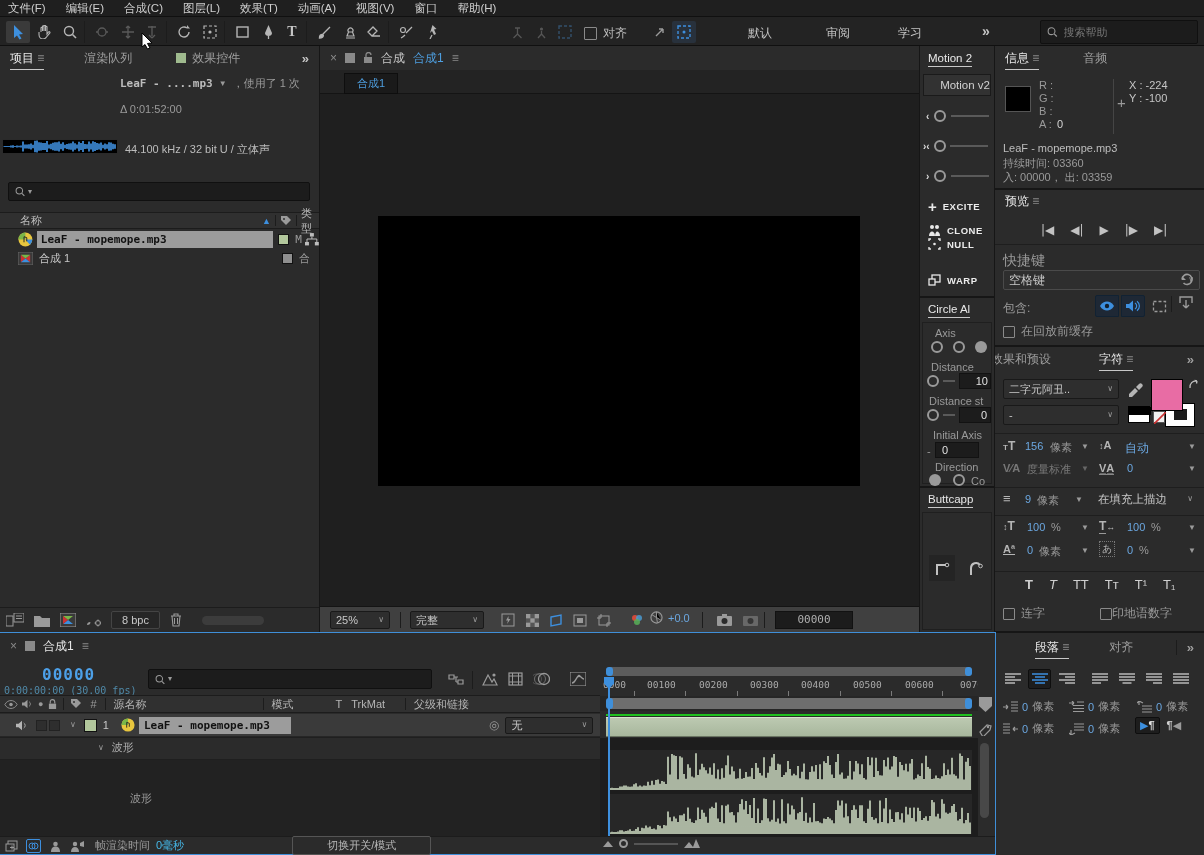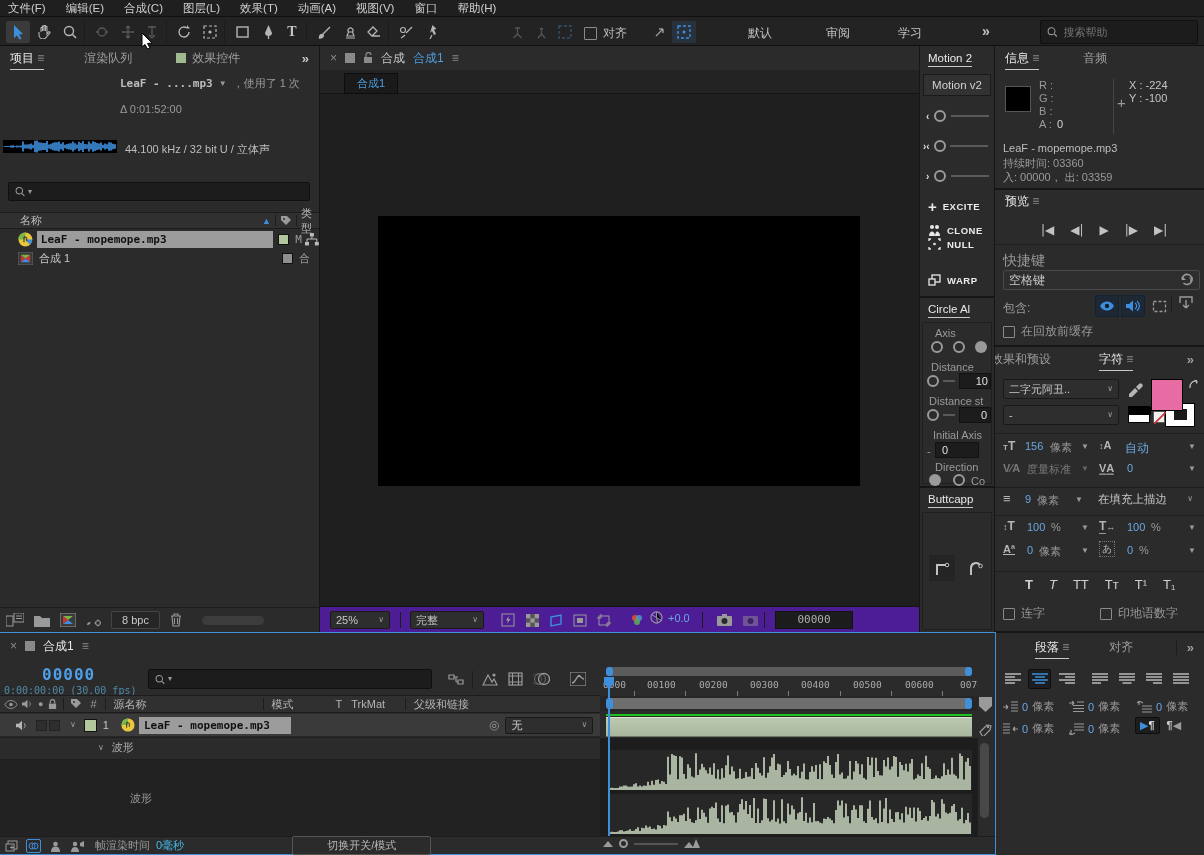--- a/index.html
+++ b/index.html
@@ -290,21 +290,21 @@
         <path d="M3 5V3a2.5 2.5 0 0 1 5 0" fill="none" stroke="#8a8a8a" stroke-width="1.3"></path>
       </svg>
     <span style="color:#c8c8c8">合成</span>
     <span style="color:#4e9fe0">合成1</span>
     <span class="menuicon">≡</span>
   </div>
   <div class="abs" style="left:0;top:24px;width:599px;height:24px;background:#232323;border-bottom:1px solid #141414">
     <span class="abs" style="left:24px;top:3px;background:#1a1a1a;border:1px solid #0e0e0e;color:#4e9fe0;padding:2px 12px">合成1</span>
   </div>
   <div class="abs" style="left:58px;top:170px;width:482px;height:270px;background:#000"></div>
-  <div class="abs r" style="left:0;top:560px;width:599px;height:26px;background:#4c1d95;border-top:1px solid #141414">
+  <div class="abs r" style="left:0;top:560px;width:599px;height:26px;background:#404040;border-top:1px solid #141414">
     <div class="dd" style="left:10px;top:4px;width:60px;height:18px;position:absolute">
         <span>25%</span>
         <span class="caret">∨</span>
       </div>
     <span class="sep-v abs" style="left:80px;top:5px;height:16px"></span>
     <div class="dd" style="left:90px;top:4px;width:74px;height:18px">
         <span>完整</span>
         <span class="caret">∨</span>
       </div>
     <div class="abs toolbtn" style="left:176px;top:2px">
@@ -370,21 +370,21 @@
       </div>
     <span class="sep-v abs" style="left:444px;top:5px;height:16px"></span>
     <div class="field mono" style="left:455px;top:4px;width:78px;height:18px;text-align:center;line-height:16px;color:#b0b0b0">00000</div>
   </div>
 </div>
 
 <div class="panel" style="left:920px;top:46px;width:74px;height:250px">
   <div class="tabbar" style="padding:0 8px">
       <span class="tab-active" style="font-size:11.5px;white-space:nowrap">Motion 2</span>
     </div>
-  <div class="abs" style="left:3px;top:28px;width:68px;height:22px;border:1px solid #1a1a1a;background:#323232;text-align:center;line-height:20px;color:#d0d0d0;font-size:11.5px">Motion v2</div>
+  <div class="abs" style="left:3px;top:28px;width:68px;height:22px;border:1px solid #1a1a1a;background:#323232;text-align:right;line-height:20px;color:#d0d0d0;font-size:11.5px">Motion v2</div>
   <div class="abs r" style="left:6px;top:64px;gap:5px">
       <span style="color:#ddd;font-weight:bold;font-size:10px">‹</span>
       <span class="knob"></span>
       <span class="sliderline" style="width:38px"></span>
     </div>
   <div class="abs r" style="left:3px;top:94px;gap:4px">
       <span style="color:#ddd;font-weight:bold;font-size:10px">›‹</span>
       <span class="knob"></span>
       <span class="sliderline" style="width:38px"></span>
     </div>
@@ -622,21 +622,21 @@
     <span class="fauxT" style="font-style:italic;font-weight:normal">T</span>
     <span class="fauxT" style="font-weight:normal">TT</span>
     <span class="fauxT" style="font-weight:normal">Tт</span>
     <span class="fauxT" style="font-weight:normal">T¹</span>
     <span class="fauxT" style="font-weight:normal">T₁</span>
   </div>
   <div class="abs r" style="left:8px;top:258px;gap:6px">
     <span class="chk" style="width:12px;height:12px"></span>
     <span class="dim" style="font-size:12px">连字</span>
   </div>
-  <div class="abs r" style="left:105px;top:258px;gap:6px">
+  <div class="abs r" style="left:105px;top:258px;gap:0">
     <span class="chk" style="width:12px;height:12px"></span>
     <span class="dim" style="font-size:12px">印地语数字</span>
   </div>
 </div>
 
 <div class="panel" style="left:995px;top:633px;width:209px;height:222px">
   <div class="tabbar" style="height:28px">
     <span class="tab-active" style="margin-left:30px"><span>段落</span> <span class="menuicon">≡</span></span>
     <span style="margin-left:26px">对齐</span>
     <span style="margin-left:auto;font-weight:bold;font-size:13px;border-left:1px solid #1c1c1c;padding-left:10px">»</span>

